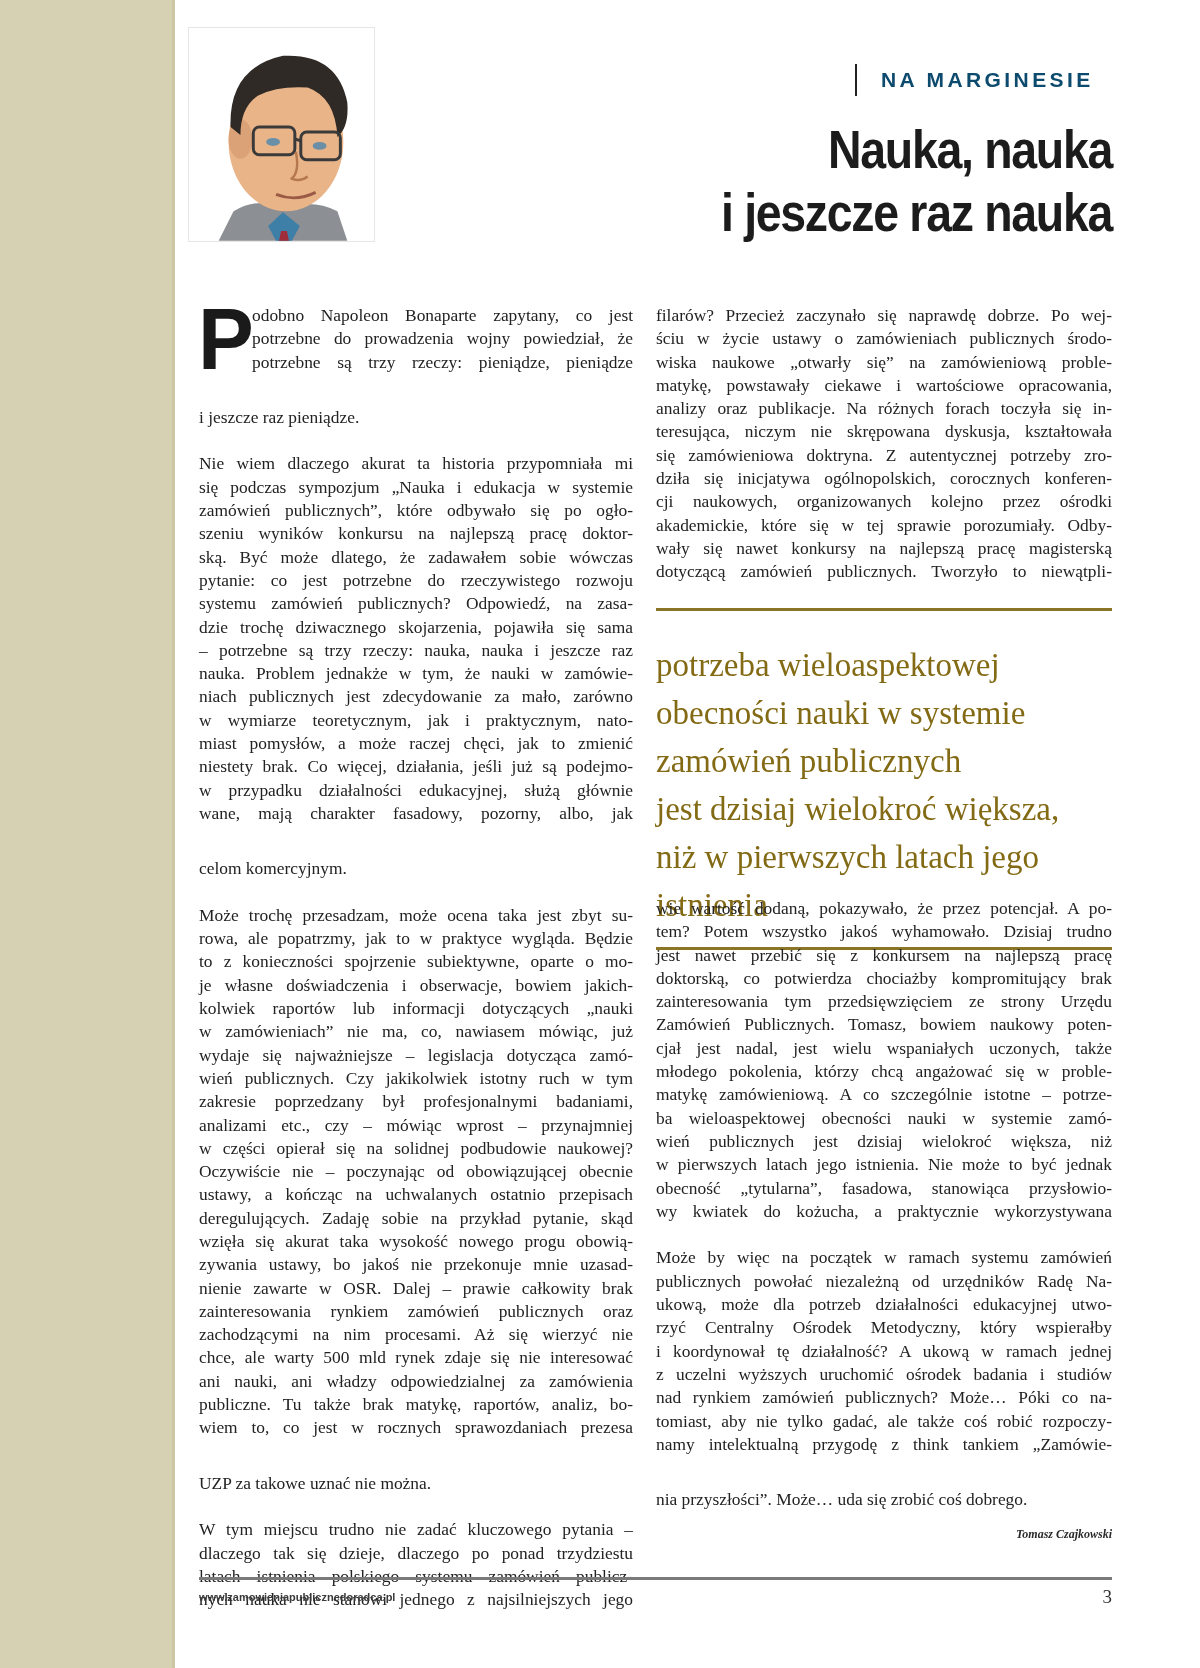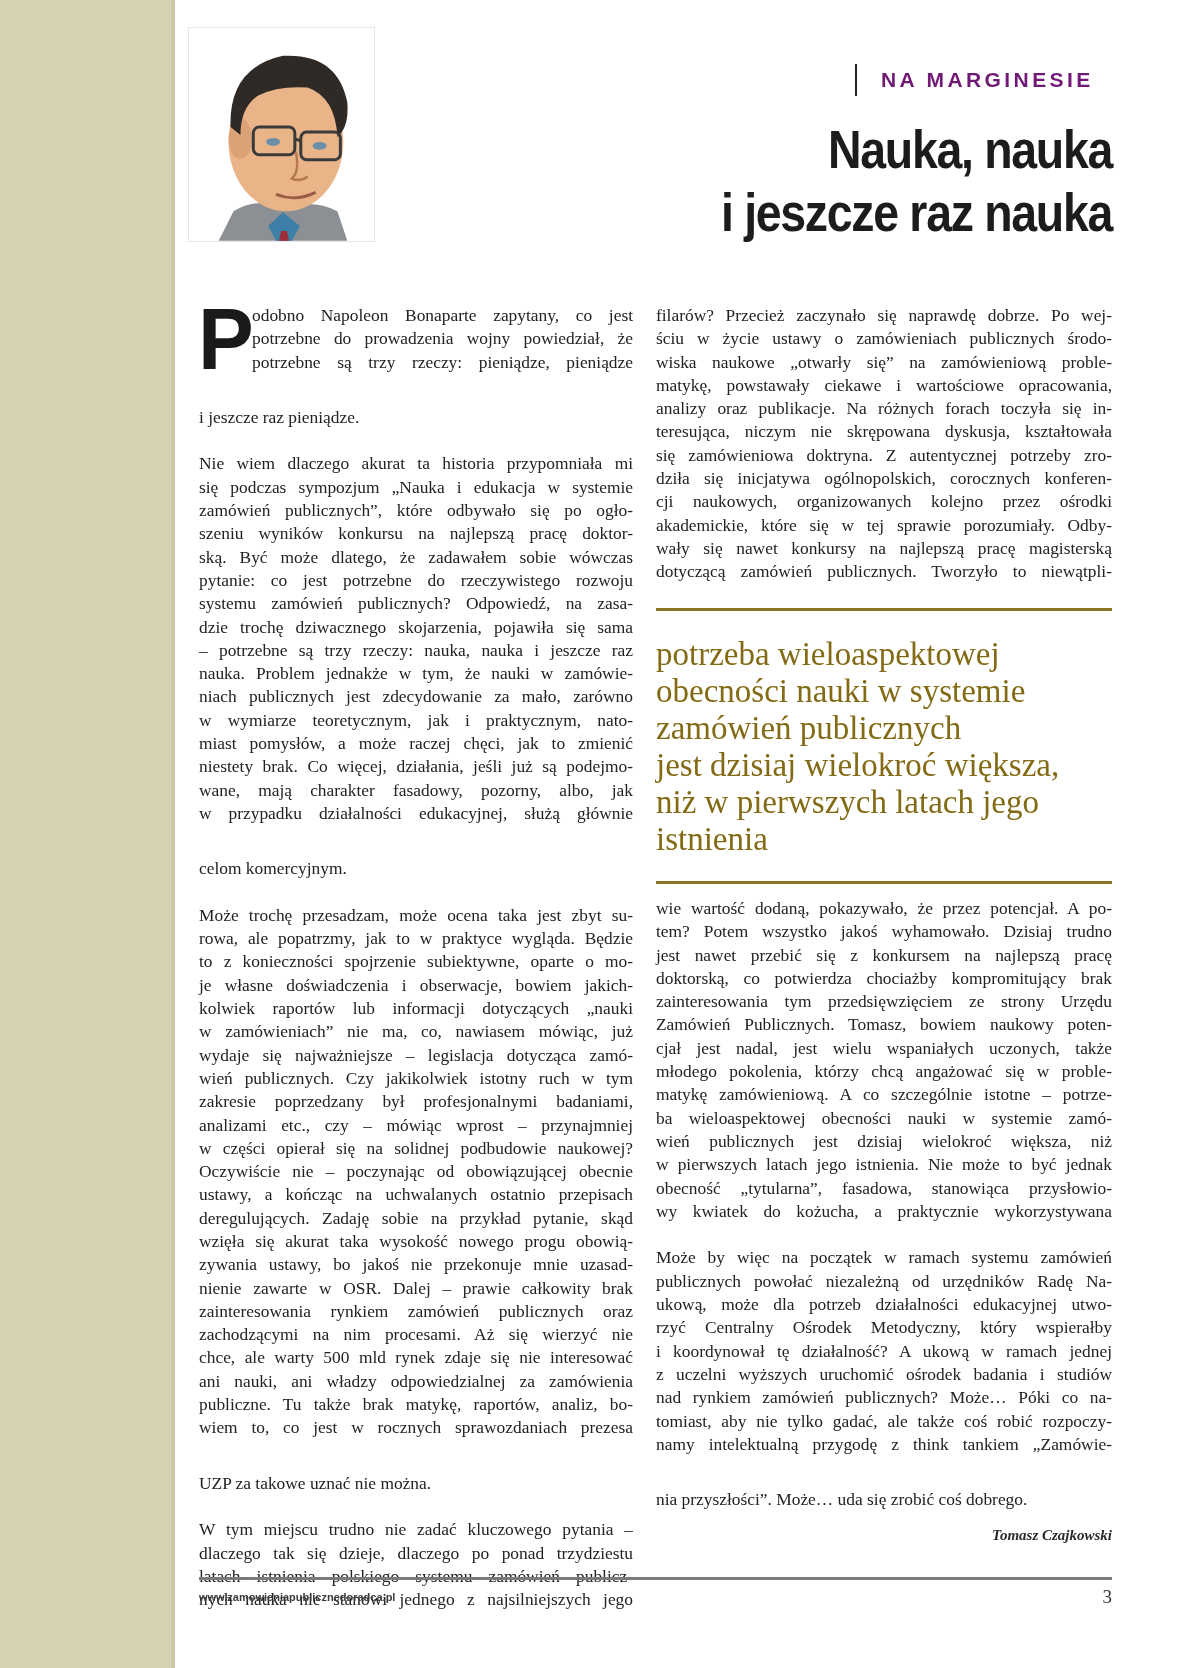--- a/index.html
+++ b/index.html
@@ -25,21 +25,21 @@
     
     .section-label {
       position: absolute; left: 855px; top: 64px; height: 32px;
       display: flex; align-items: center;
     }
     .section-label .bar {
       width: 2px; height: 32px; background: #222; margin-right: 24px;
     }
     .section-label .text {
       font-family: "Liberation Sans", "DejaVu Sans", sans-serif;
-      font-weight: bold; font-size: 21px; letter-spacing: 3.4px; color: #701a75;
+      font-weight: bold; font-size: 21px; letter-spacing: 3.4px; color: #0c4a6e;
     }
 
     
     .title {
       position: absolute; right: 88px; top: 118px; width: 520px;
       text-align: right;
       font-family: "Liberation Sans", "DejaVu Sans", sans-serif;
       font-weight: bold; font-size: 54px; line-height: 63px; color: #1c1c1c;
       letter-spacing: -1.5px;
       transform: scaleX(0.86); transform-origin: right top;
@@ -70,27 +70,27 @@
     
     .pullquote {
       position: absolute; left: 656px; top: 608px; width: 456px;
     }
     .pq-rule { height: 3px; background: #8a7425; }
     .pq-text {
       padding: 25px 0 23px 0;
       font-family: "Liberation Serif", "DejaVu Serif", serif;
       font-size: 33px; line-height: 37px; color: #836a14;
     }
-    .pq-text div { white-space: nowrap; }
+    .pq-text div { white-space: nowrap; margin-top: 11px; }
 
     .col-right-2 { top: 897px; }
 
     .signature {
       position: absolute; right: 88px; top: 1527px;
-      font-style: italic; font-weight: bold; font-size: 15px; color: #2a2a2a;
+      font-style: italic; font-weight: bold; font-size: 12px; color: #2a2a2a;
     }
 
     
     .footer-rule {
       position: absolute; left: 199px; top: 1577px; width: 913px; height: 3px; background: #7a7a7a;
     }
     .footer-url {
       position: absolute; left: 199px; top: 1591px;
       font-family: "Liberation Sans", "DejaVu Sans", sans-serif;
       font-weight: bold; font-size: 11px; color: #3a3a3a;
@@ -156,22 +156,22 @@
     <span class="line">ską. Być może dlatego, że zadawałem sobie wówczas</span>
     <span class="line">pytanie: co jest potrzebne do rzeczywistego rozwoju</span>
     <span class="line">systemu zamówień publicznych? Odpowiedź, na zasa-</span>
     <span class="line">dzie trochę dziwacznego skojarzenia, pojawiła się sama</span>
     <span class="line">– potrzebne są trzy rzeczy: nauka, nauka i jeszcze raz</span>
     <span class="line">nauka. Problem jednakże w tym, że nauki w zamówie-</span>
     <span class="line">niach publicznych jest zdecydowanie za mało, zarówno</span>
     <span class="line">w wymiarze teoretycznym, jak i praktycznym, nato-</span>
     <span class="line">miast pomysłów, a może raczej chęci, jak to zmienić</span>
     <span class="line">niestety brak. Co więcej, działania, jeśli już są podejmo-</span>
+    <span class="line">w przypadku działalności edukacyjnej, służą głównie</span>
     <span class="line">wane, mają charakter fasadowy, pozorny, albo, jak</span>
-    <span class="line">w przypadku działalności edukacyjnej, służą głównie</span>
     <span class="line last">celom komercyjnym.</span>
   </div>
 
   <div class="para">
     <span class="line">Może trochę przesadzam, może ocena taka jest zbyt su-</span>
     <span class="line">rowa, ale popatrzmy, jak to w praktyce wygląda. Będzie</span>
     <span class="line">to z konieczności spojrzenie subiektywne, oparte o mo-</span>
     <span class="line">je własne doświadczenia i obserwacje, bowiem jakich-</span>
     <span class="line">kolwiek raportów lub informacji dotyczących „nauki</span>
     <span class="line">w zamówieniach” nie ma, co, nawiasem mówiąc, już</span>

